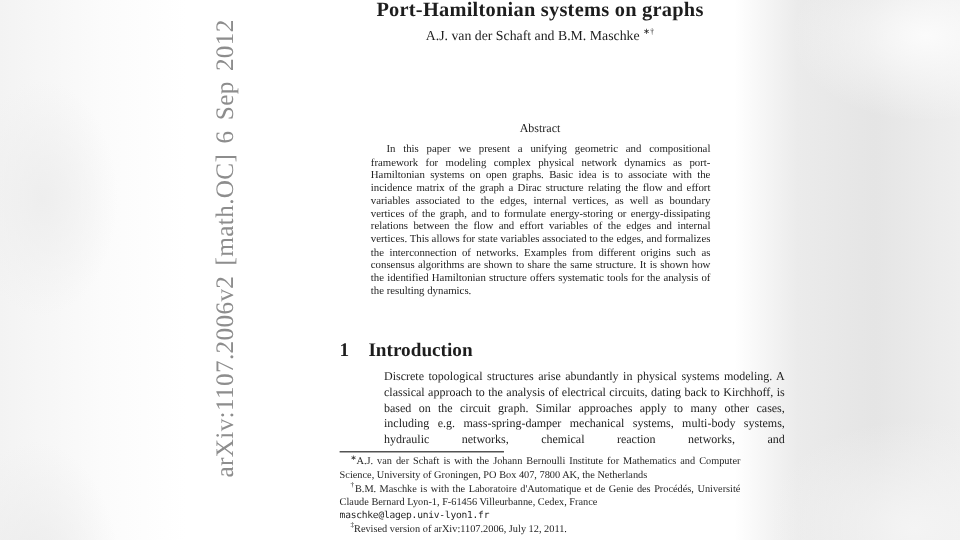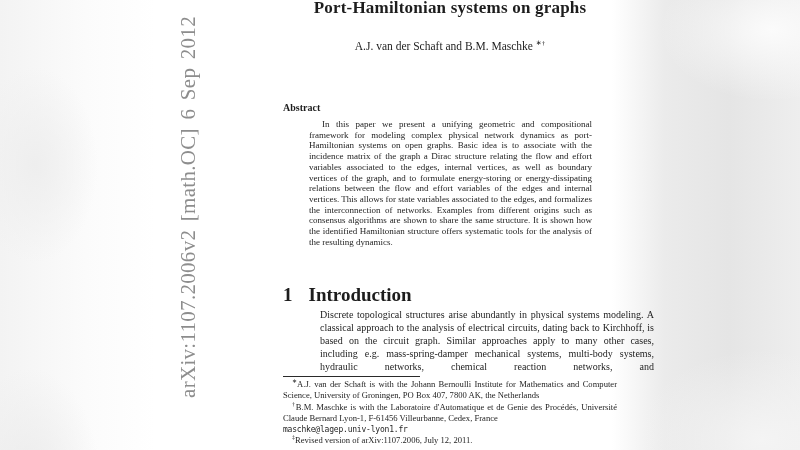--- a/index.html
+++ b/index.html
@@ -35,40 +35,40 @@
     letter-spacing:0.3px; word-spacing:3px;
   }
 
   .content { position:absolute; left:283px; top:0; width:334px; height:330px; }
 
   .title {
     position:absolute; top:-2px; left:0; width:100%;
     text-align:center; font-size:17px; font-weight:bold; letter-spacing:0.2px;
   }
   .authors {
-    position:absolute; top:40px; left:0; width:100%;
+    position:absolute; top:24px; left:0; width:100%;
     text-align:center; font-size:11.5px;
   }
   .dateline {
     position:absolute; top:55px; left:0; width:100%;
     text-align:center; font-size:11.5px;
   }
   sup.marker { font-size:7px; vertical-align:super; line-height:0; }
 
   .abstract-heading {
     position:absolute; top:102px; left:0; width:100%;
-    text-align:left; font-size:10px; font-weight:bold;
+    text-align:center; font-size:10px; font-weight:normal;
   }
   .abstract-text {
     position:absolute; top:119px; left:26px; width:283px;
     font-size:9px; line-height:10.7px;
     text-align:justify; text-indent:13px;
   }
 
-  .section-heading { position:absolute; top:284px; left:0; font-size:19px; font-weight:bold; }
+  .section-heading { position:absolute; top:284px; left:0; font-size:16px; font-weight:bold; }
   .section-number { display:inline-block; margin-right:16px; }
 
   .body-text {
     position:absolute; top:309px; left:0; width:334px;
     font-size:10px; line-height:12.9px;
     text-align:justify; text-align-last:justify;margin-left:37px;
   }
 
   .fn-rule { position:absolute; top:376px; left:0; width:137px; border-top:1px solid #2a2a2a; }
 

